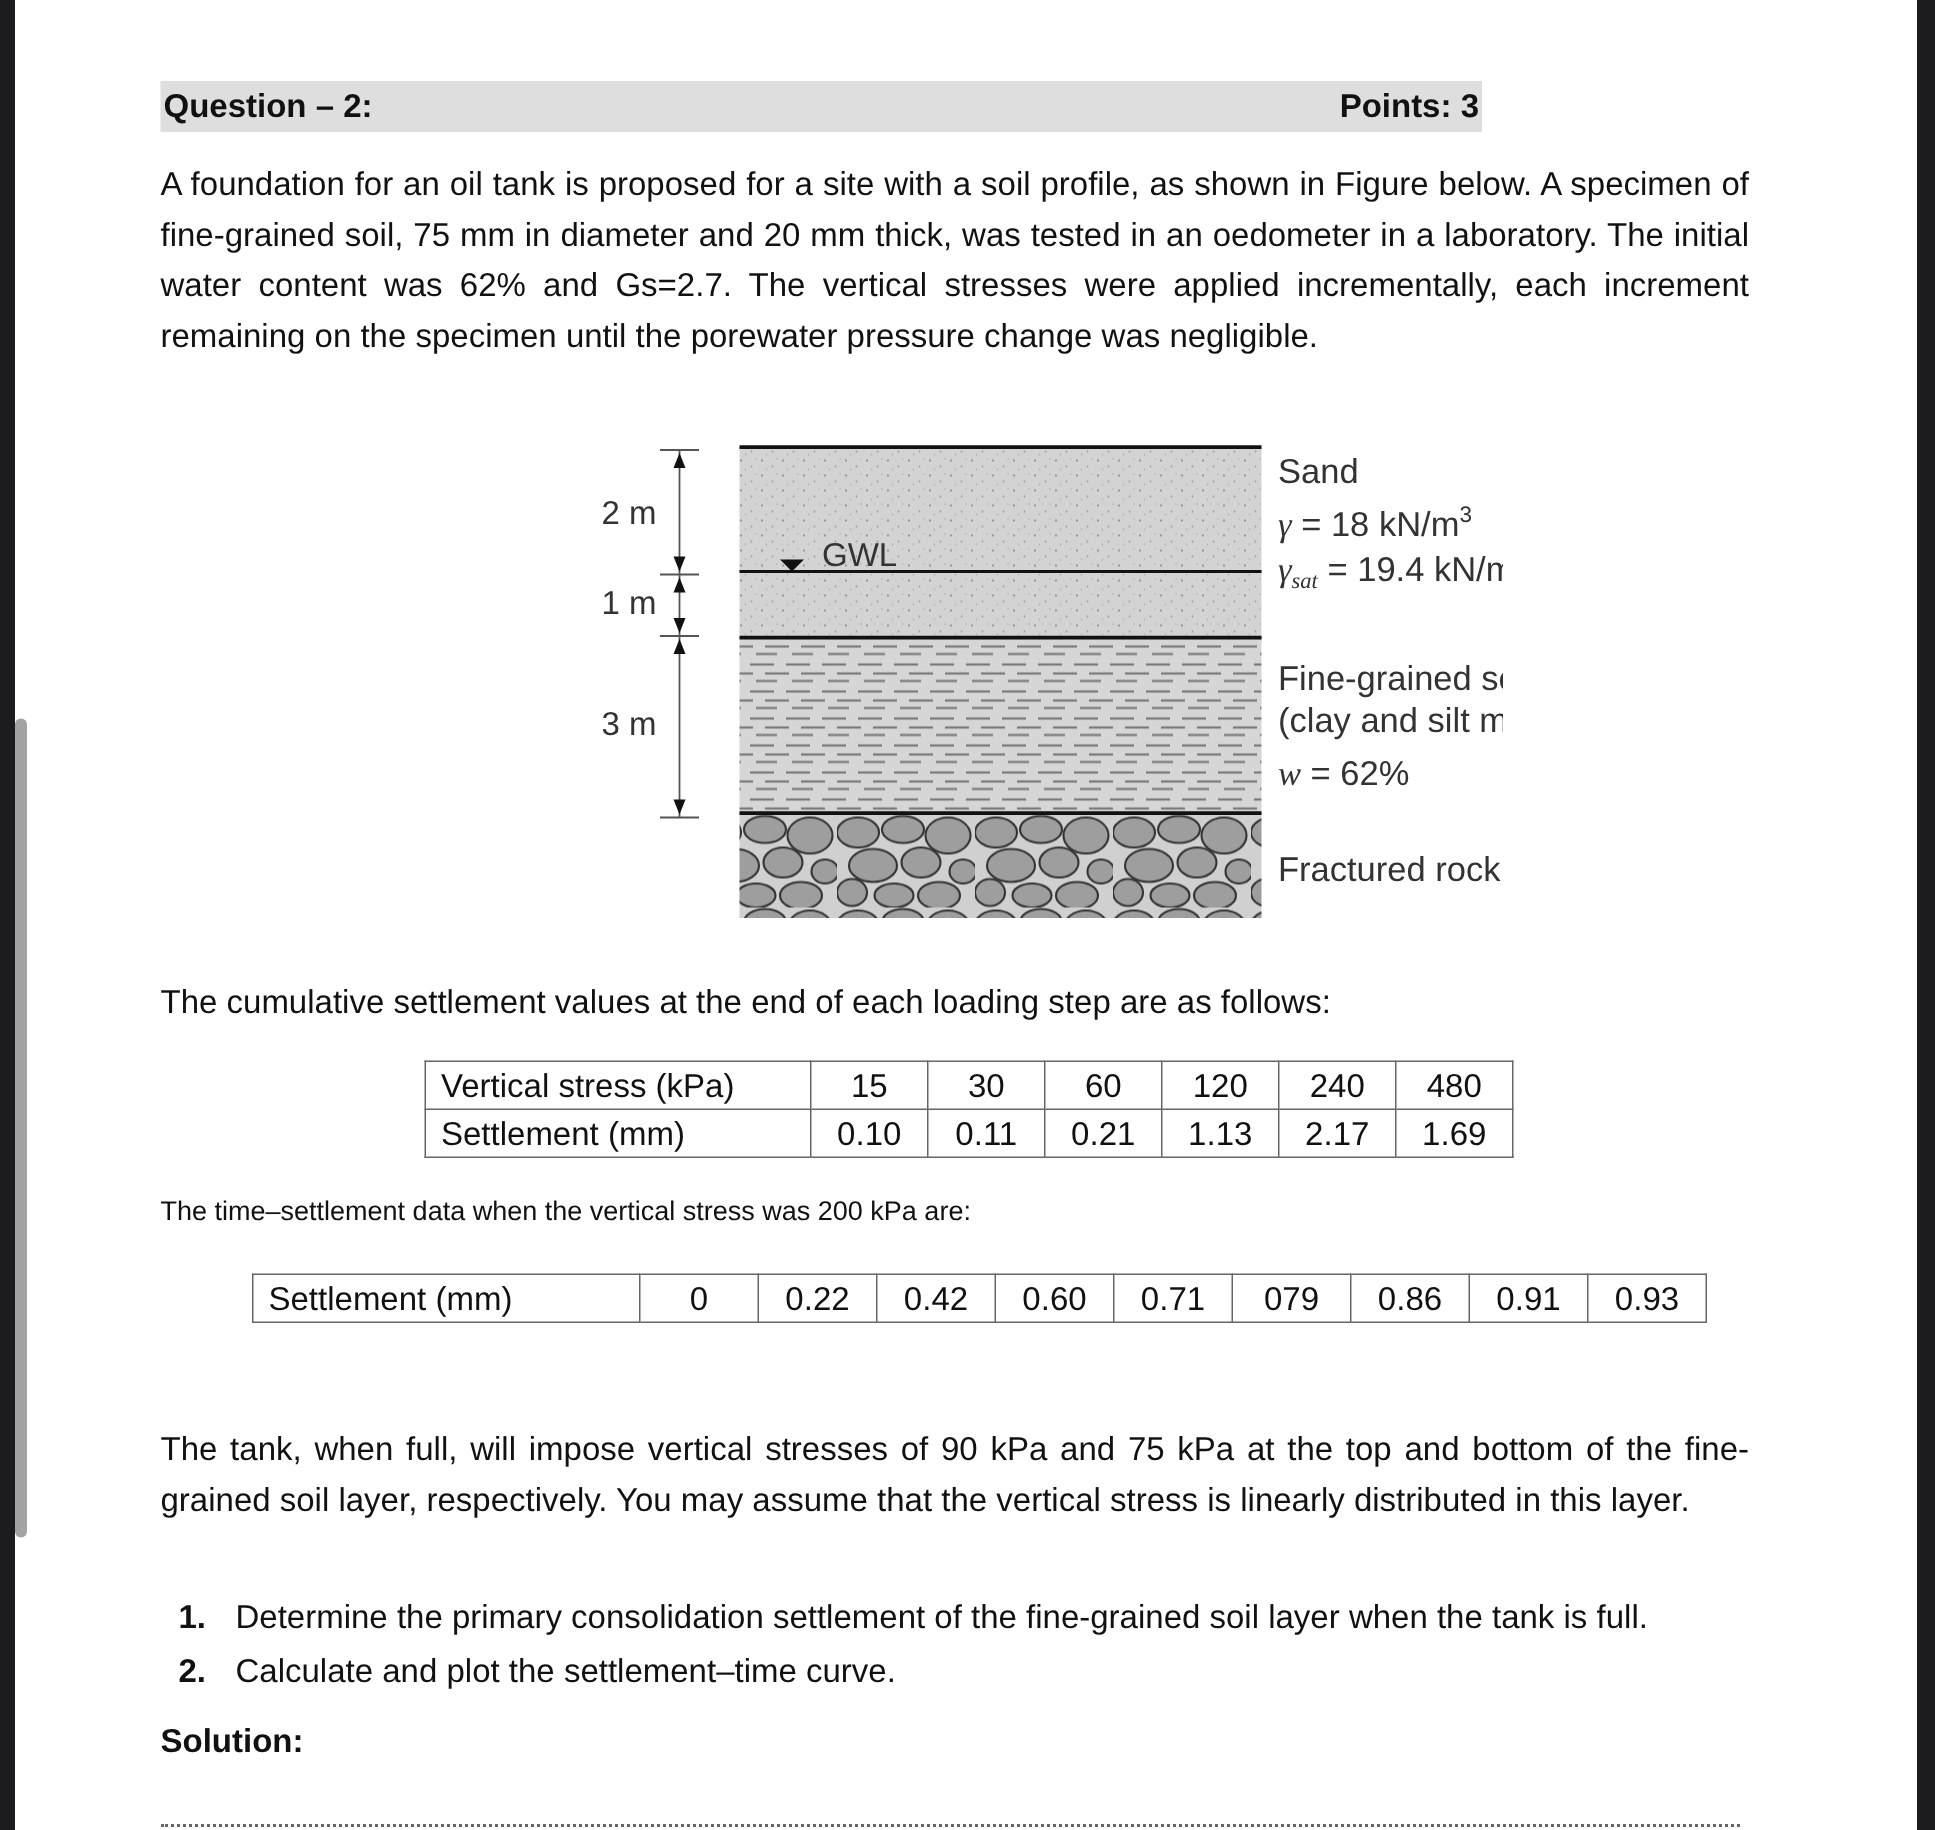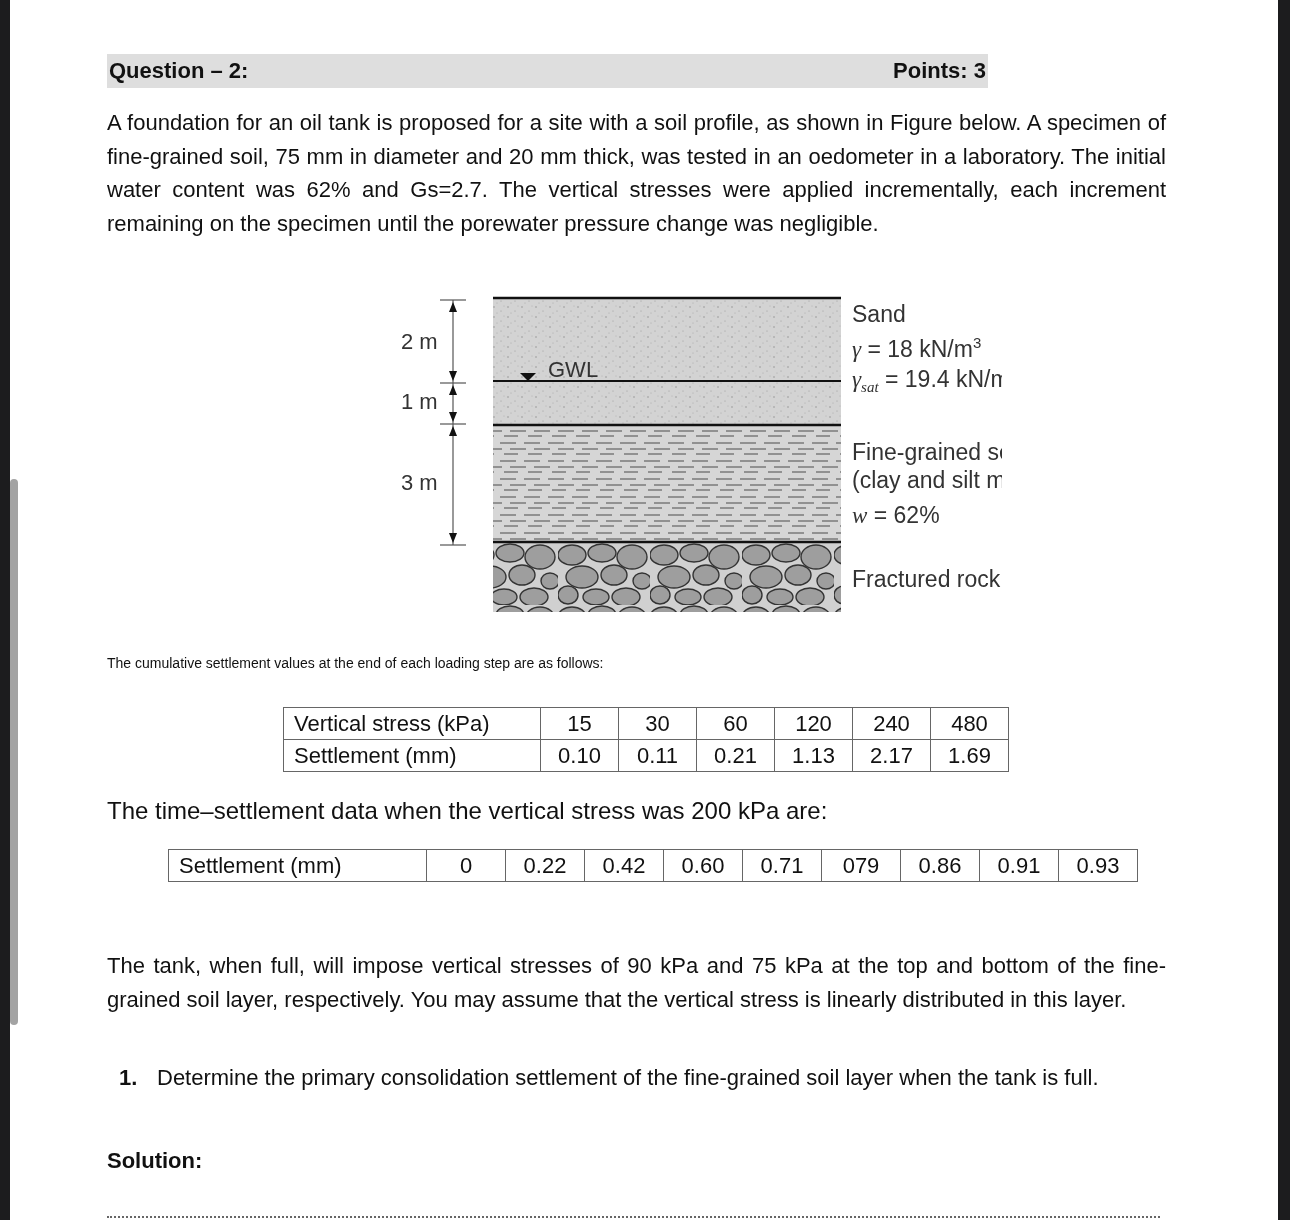--- a/index.html
+++ b/index.html
@@ -28,22 +28,22 @@
     padding: 0 2px; box-sizing: border-box;
     font-weight: bold; font-size: 22px;
   }
   .para {
     position: absolute; left: 0; width: 1059px;
     font-size: 22px; line-height: 33.6px; text-align: justify;
     text-align-last: left;
   }
   .para.p1 { top: 106px; }
   .figure { position: absolute; left: 175px; top: 295px; width: 720px; height: 320px; }
-  .caption1 { position: absolute; left: 0; top: 655px; font-size: 14px; }
-  .caption2 { position: absolute; left: 0; top: 797px; font-size: 24px; }
+  .caption1 { position: absolute; left: 0; top: 655px; font-size: 22px; }
+  .caption2 { position: absolute; left: 0; top: 797px; font-size: 18px; }
   table.data {
     position: absolute; border-collapse: collapse;
     font-size: 22px;
     border-radius: 16px;
   }
   table.data td {
     border: 1.5px solid #666; padding: 0 10px; height: 31px;
     text-align: center; white-space: nowrap;
   }
   table.data td.lbl { text-align: left; }
@@ -203,17 +203,20 @@
     </tr>
   </tbody>
     </table>
 
   <div class="para p3">The tank, when full, will impose vertical stresses of 90 kPa and 75 kPa at the top and bottom of the fine-grained soil layer, respectively. You may assume that the vertical stress is linearly distributed in this layer.</div>
 
   <ol class="qlist">
     <li>
       <span class="num">1.</span><span>Determine the primary consolidation settlement of the fine-grained soil layer when the tank is full.</span>
     </li>
+    <li>
+      <span class="num">2.</span><span>Calculate and plot the settlement–time curve.</span>
+    </li>
   </ol>
 
   <div class="solution">Solution:</div>
   <div class="dotline"></div>
 </div>
 
 </body></html>

